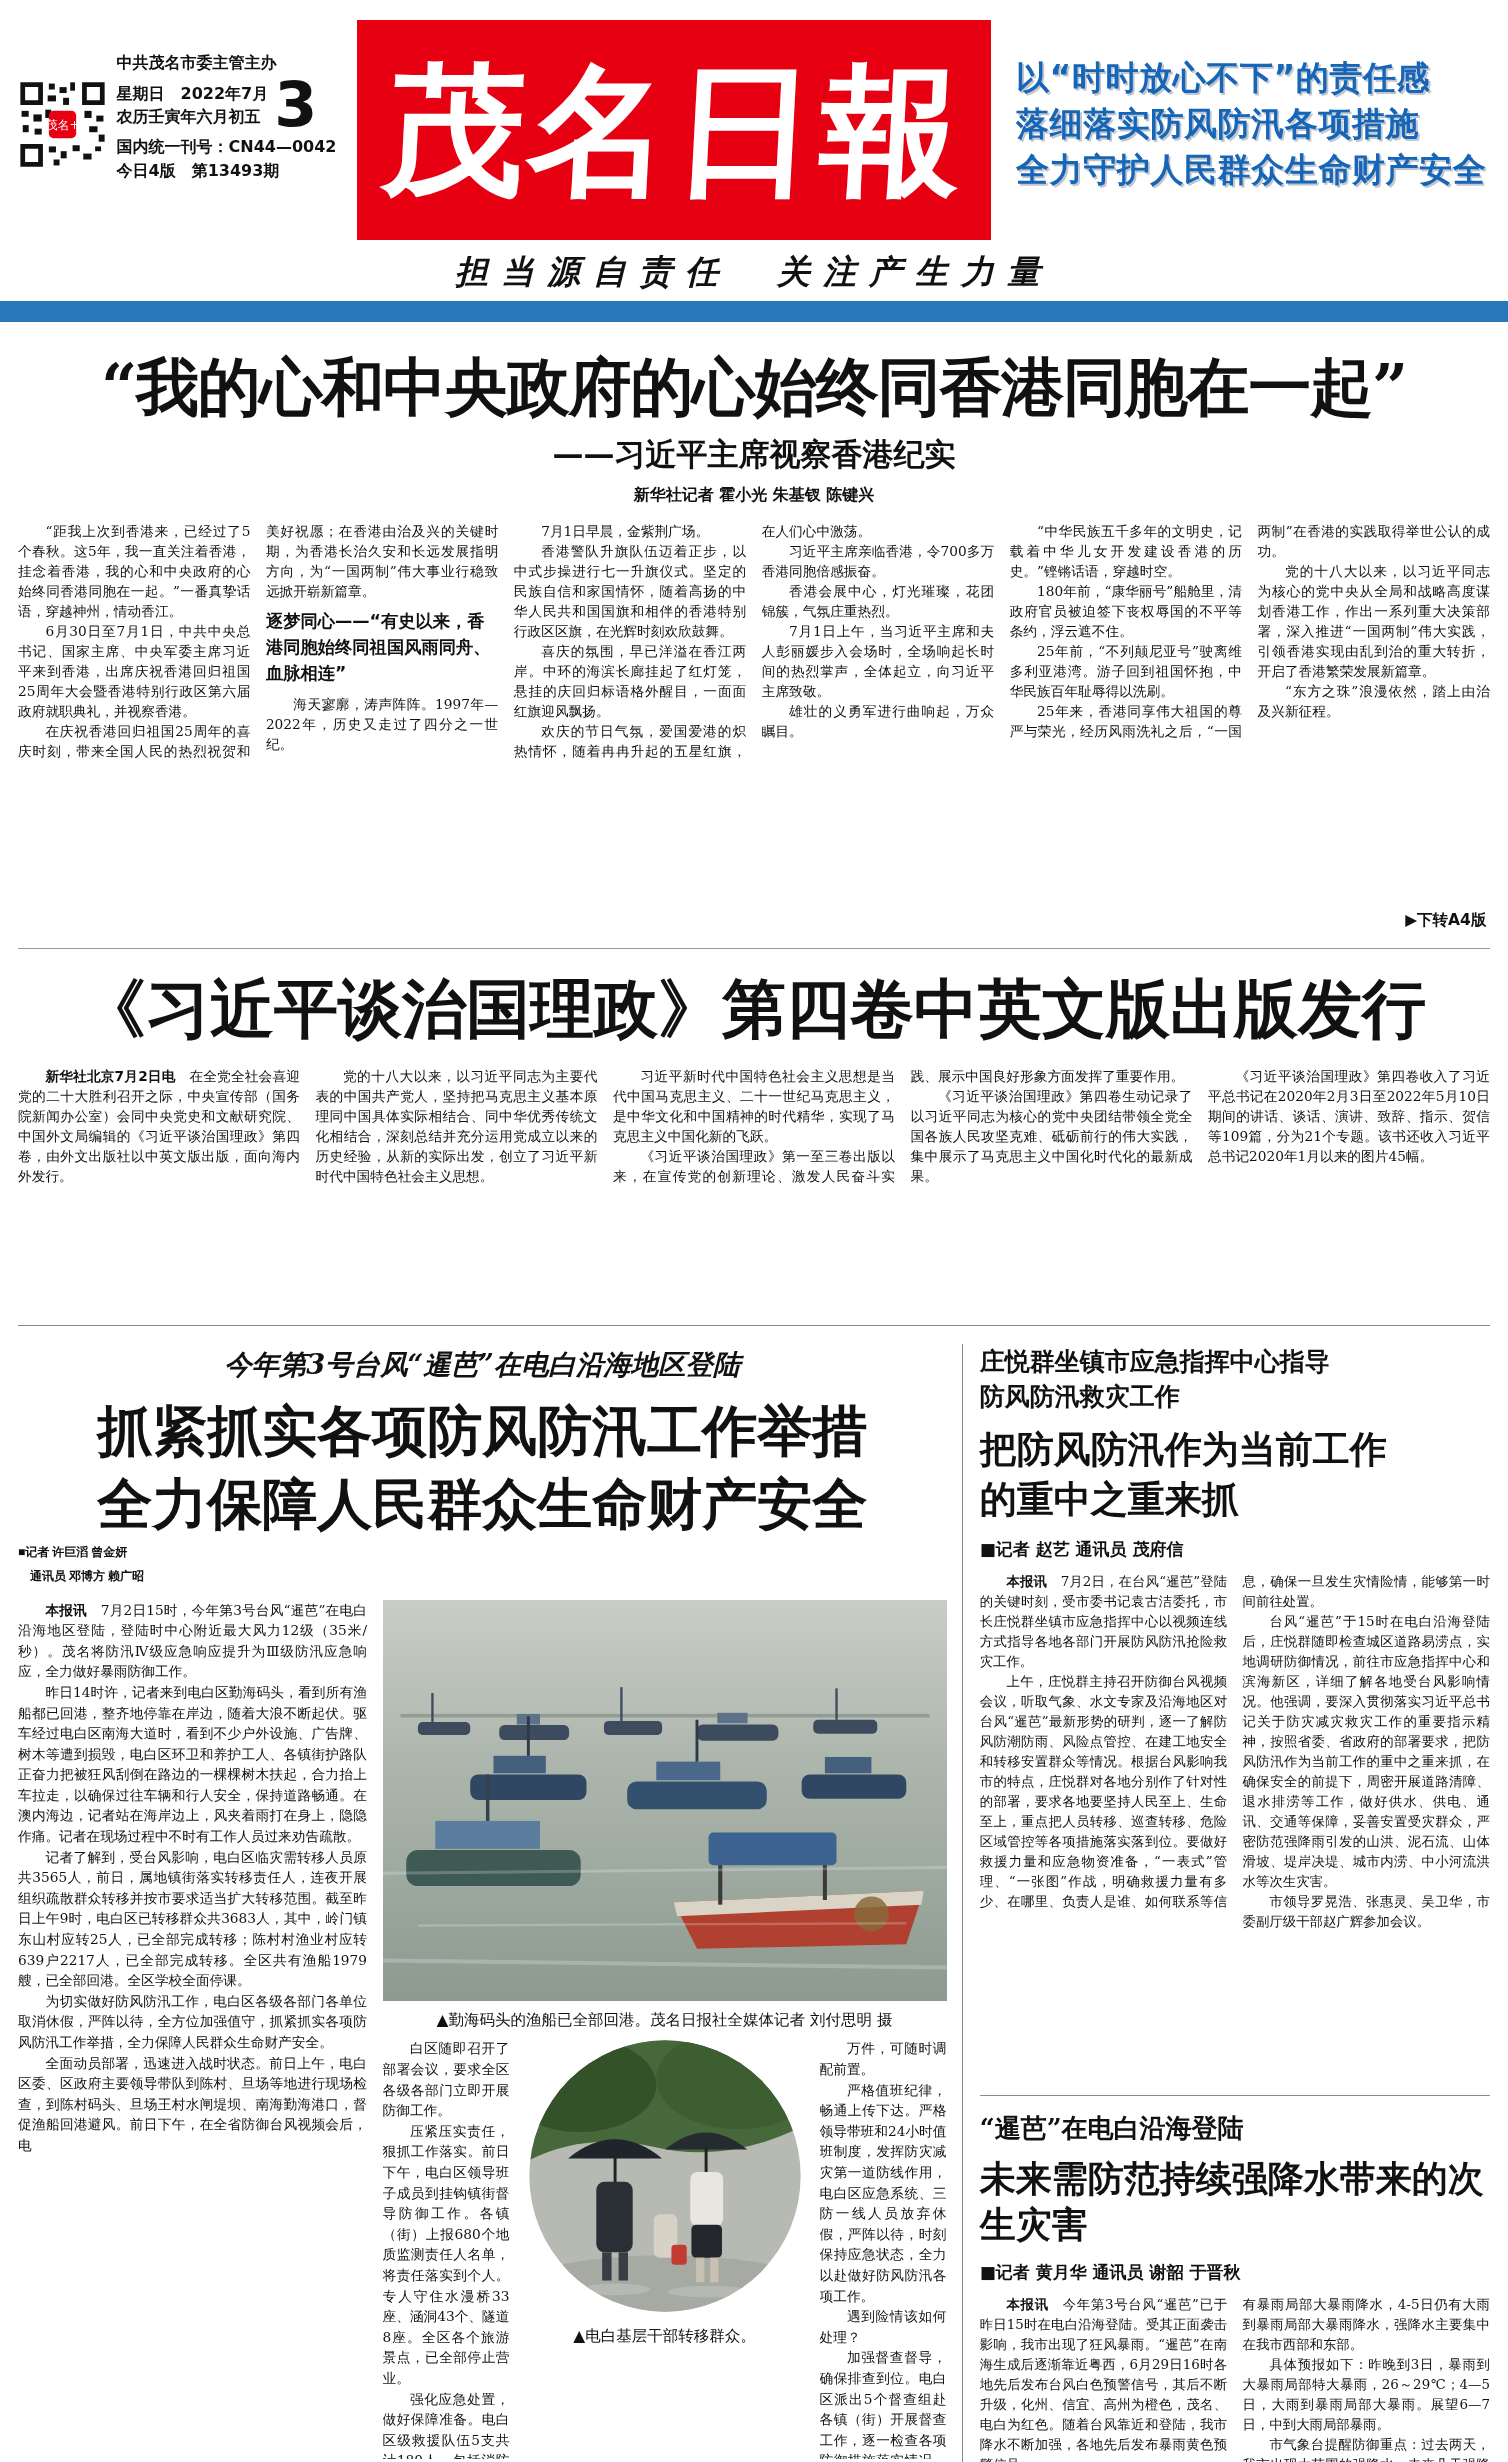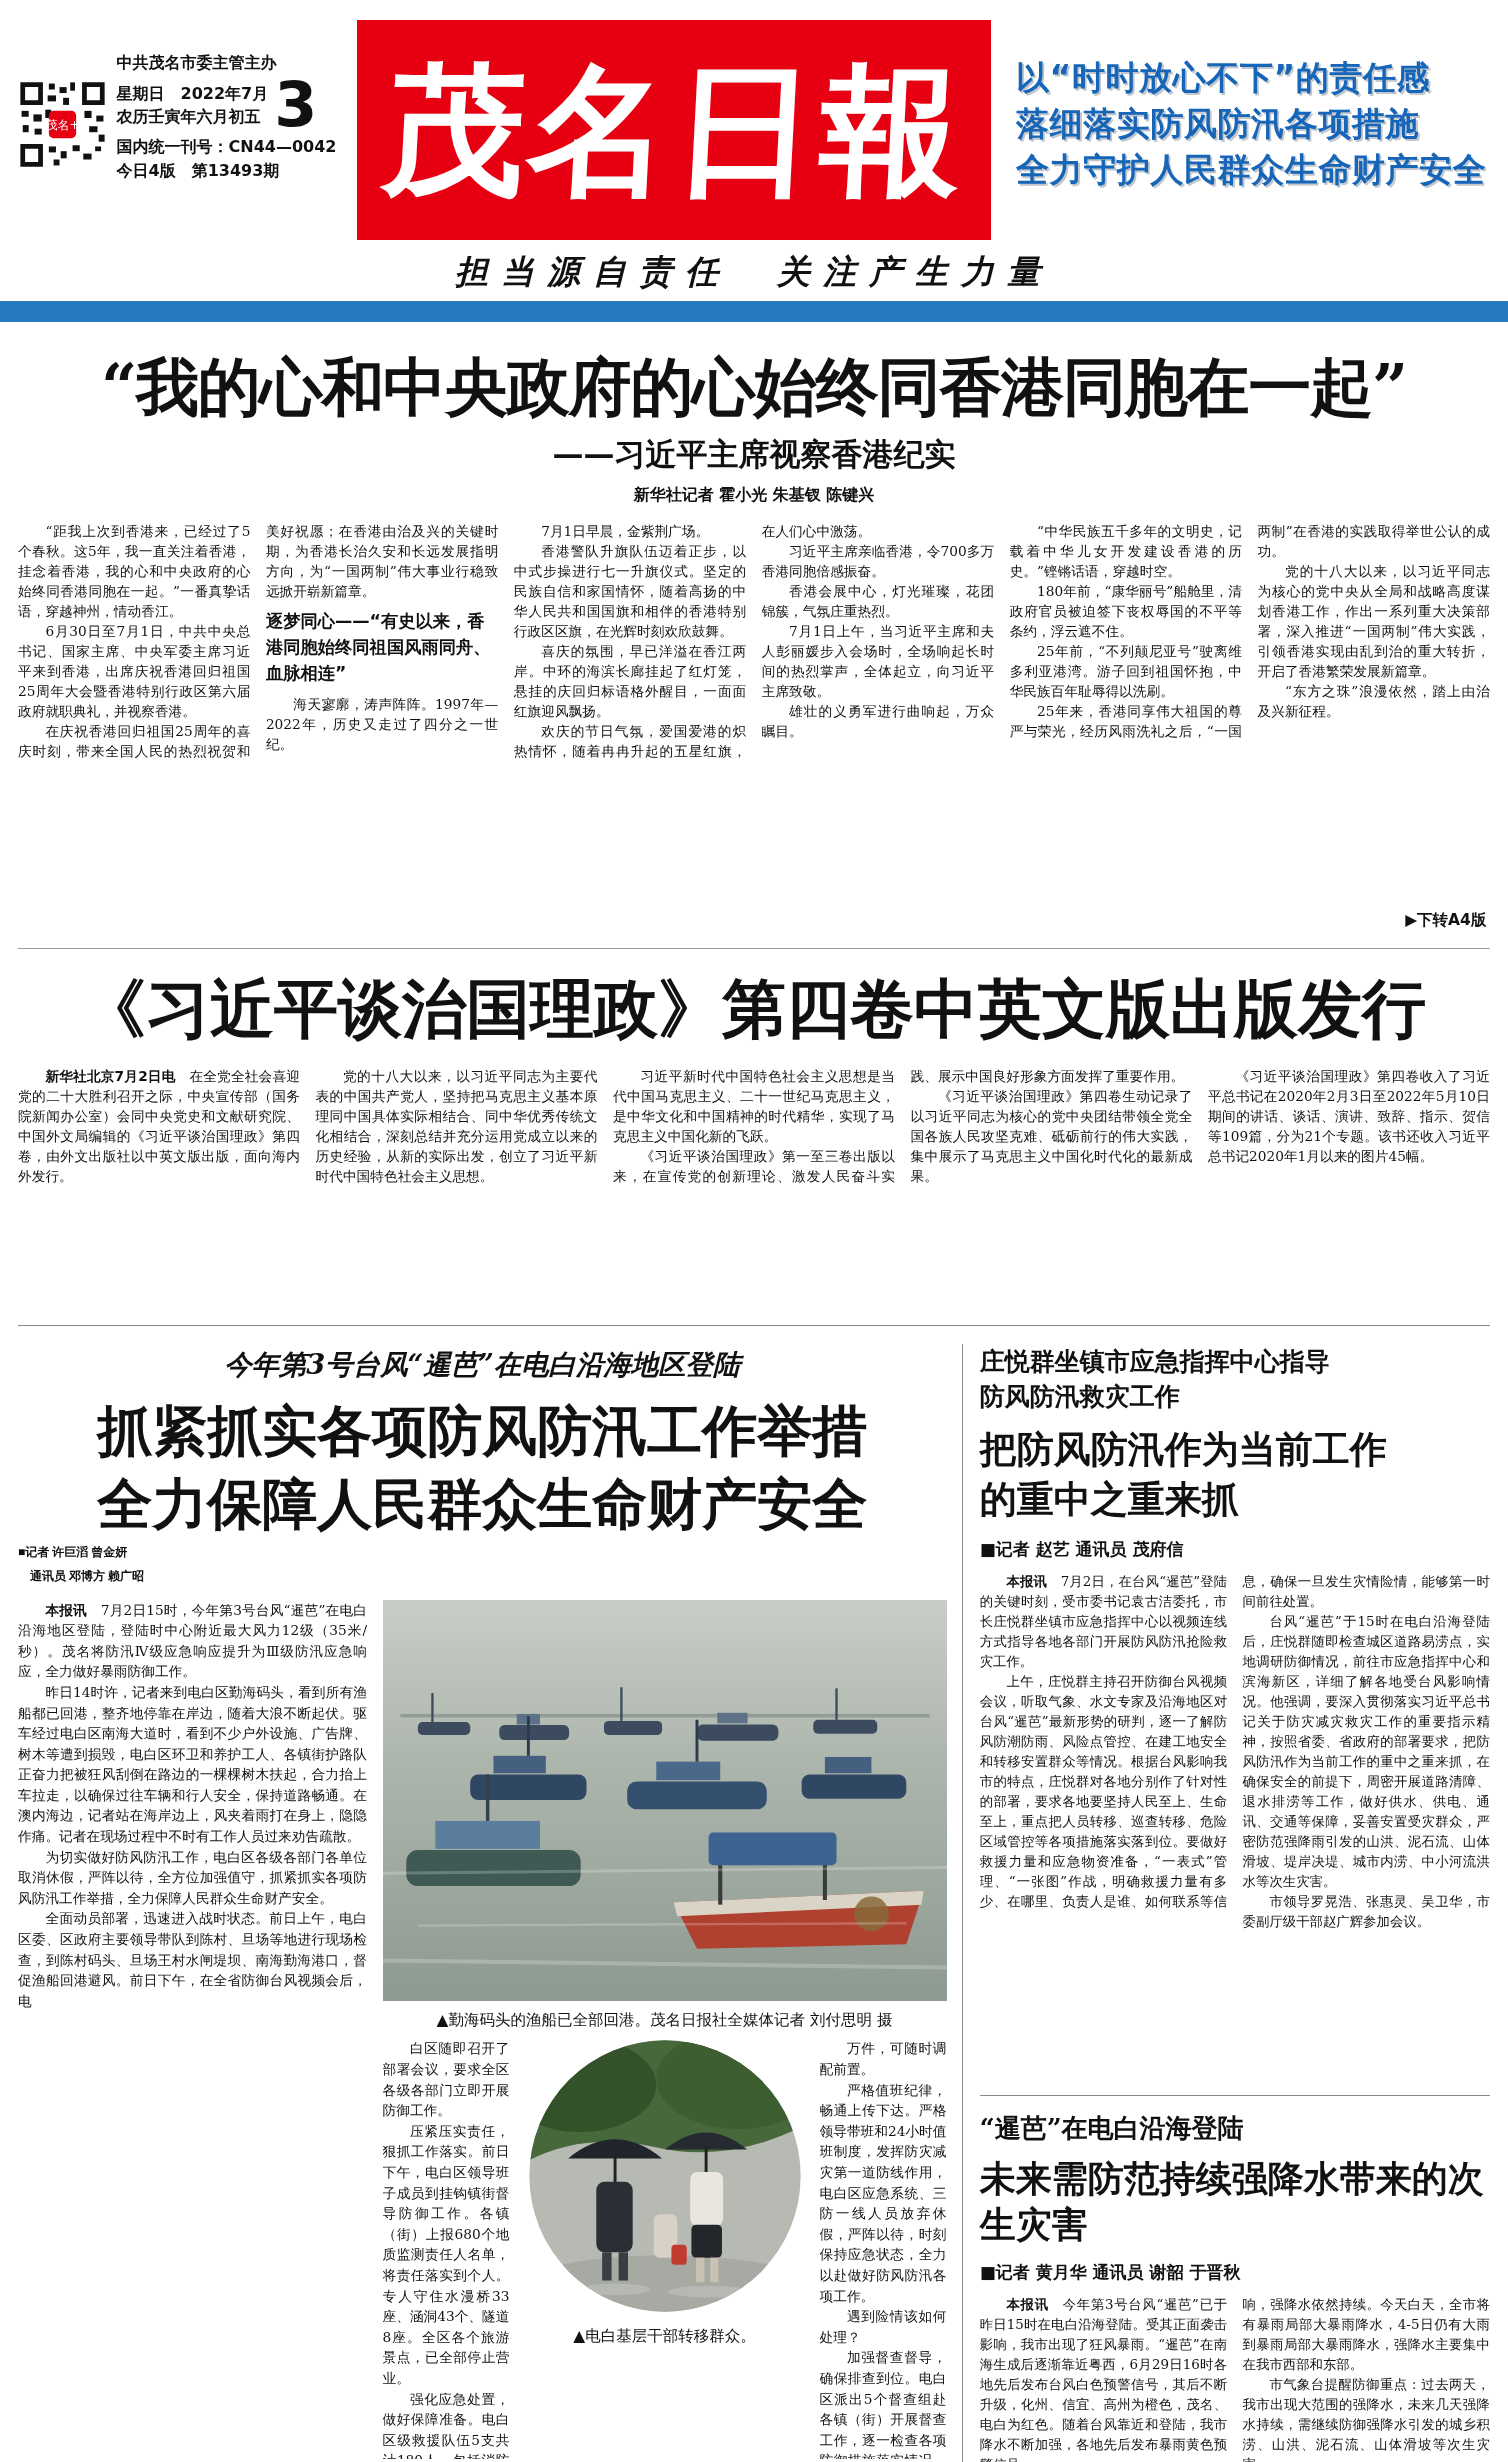--- a/index.html
+++ b/index.html
@@ -182,20 +182,21 @@
       <div class="t-headline">全力保障人民群众生命财产安全</div>
       <div class="byline-block">
         <div>■记者 许巨滔 曾金妍</div>
         <div>　通讯员 邓博方 赖广昭</div>
       </div>
 
       <div class="ll-row">
         <div class="ll-col1">
             <p><b>本报讯　</b>7月2日15时，今年第3号台风“暹芭”在电白沿海地区登陆，登陆时中心附近最大风力12级（35米/秒）。茂名将防汛Ⅳ级应急响应提升为Ⅲ级防汛应急响应，全力做好暴雨防御工作。</p>
             <p>昨日14时许，记者来到电白区勤海码头，看到所有渔船都已回港，整齐地停靠在岸边，随着大浪不断起伏。驱车经过电白区南海大道时，看到不少户外设施、广告牌、树木等遭到损毁，电白区环卫和养护工人、各镇街护路队正奋力把被狂风刮倒在路边的一棵棵树木扶起，合力抬上车拉走，以确保过往车辆和行人安全，保持道路畅通。在澳内海边，记者站在海岸边上，风夹着雨打在身上，隐隐作痛。记者在现场过程中不时有工作人员过来劝告疏散。</p>
+            <p>记者了解到，受台风影响，电白区临灾需转移人员原共3565人，前日，属地镇街落实转移责任人，连夜开展组织疏散群众转移并按市要求适当扩大转移范围。截至昨日上午9时，电白区已转移群众共3683人，其中，岭门镇东山村应转25人，已全部完成转移；陈村村渔业村应转639户2217人，已全部完成转移。全区共有渔船1979艘，已全部回港。全区学校全面停课。</p>
             <p>为切实做好防风防汛工作，电白区各级各部门各单位取消休假，严阵以待，全方位加强值守，抓紧抓实各项防风防汛工作举措，全力保障人民群众生命财产安全。</p>
             <p>全面动员部署，迅速进入战时状态。前日上午，电白区委、区政府主要领导带队到陈村、旦场等地进行现场检查，到陈村码头、旦场王村水闸堤坝、南海勤海港口，督促渔船回港避风。前日下午，在全省防御台风视频会后，电</p>
           </div>
 
         <div class="ll-right">
 
           <svg class="photo" viewBox="0 0 970 690" role="img">
             <defs>
               <linearGradient id="sea" x1="0" y1="0" x2="0" y2="1">
                 <stop offset="0" stop-color="#c9cdc6"></stop>
@@ -320,20 +321,21 @@
           </div>
       </div>
 
       <div class="forecast">
         <div class="fc-kicker">“暹芭”在电白沿海登陆</div>
         <div class="fc-headline">未来需防范持续强降水带来的次生灾害</div>
         <div class="lr-byline">■记者 黄月华 通讯员 谢韶 于晋秋</div>
         <div class="fc-cols">
             <p><b>本报讯　</b>今年第3号台风“暹芭”已于昨日15时在电白沿海登陆。受其正面袭击影响，我市出现了狂风暴雨。“暹芭”在南海生成后逐渐靠近粤西，6月29日16时各地先后发布台风白色预警信号，其后不断升级，化州、信宜、高州为橙色，茂名、电白为红色。随着台风靠近和登陆，我市降水不断加强，各地先后发布暴雨黄色预警信号。</p>
             <p>即使台风中心离开我市，未来我市各地仍处于台风后部，受强盛偏南气流影响，强降水依然持续。今天白天，全市将有暴雨局部大暴雨降水，4-5日仍有大雨到暴雨局部大暴雨降水，强降水主要集中在我市西部和东部。</p>
+            <p>具体预报如下：昨晚到3日，暴雨到大暴雨局部特大暴雨，26～29℃；4—5日，大雨到暴雨局部大暴雨。展望6—7日，中到大雨局部暴雨。</p>
             <p>市气象台提醒防御重点：过去两天，我市出现大范围的强降水，未来几天强降水持续，需继续防御强降水引发的城乡积涝、山洪、泥石流、山体滑坡等次生灾害。</p>
           </div>
       </div>
     </div>
   </div>
 
 </div>
 
 
 </body></html>

